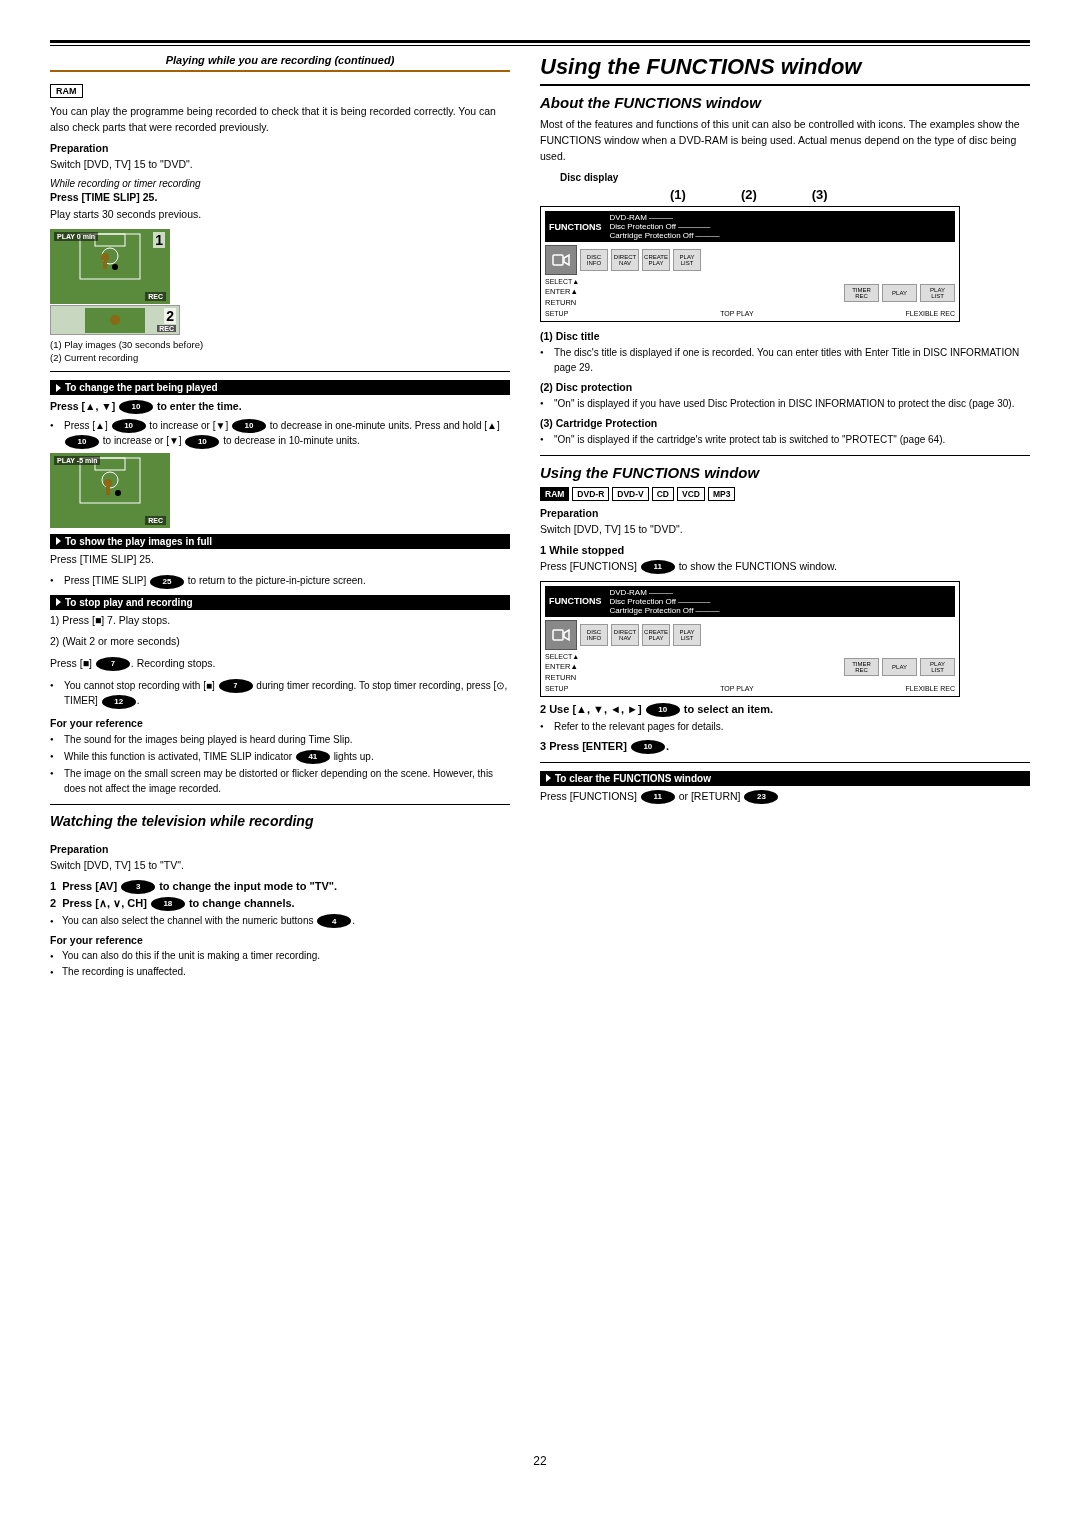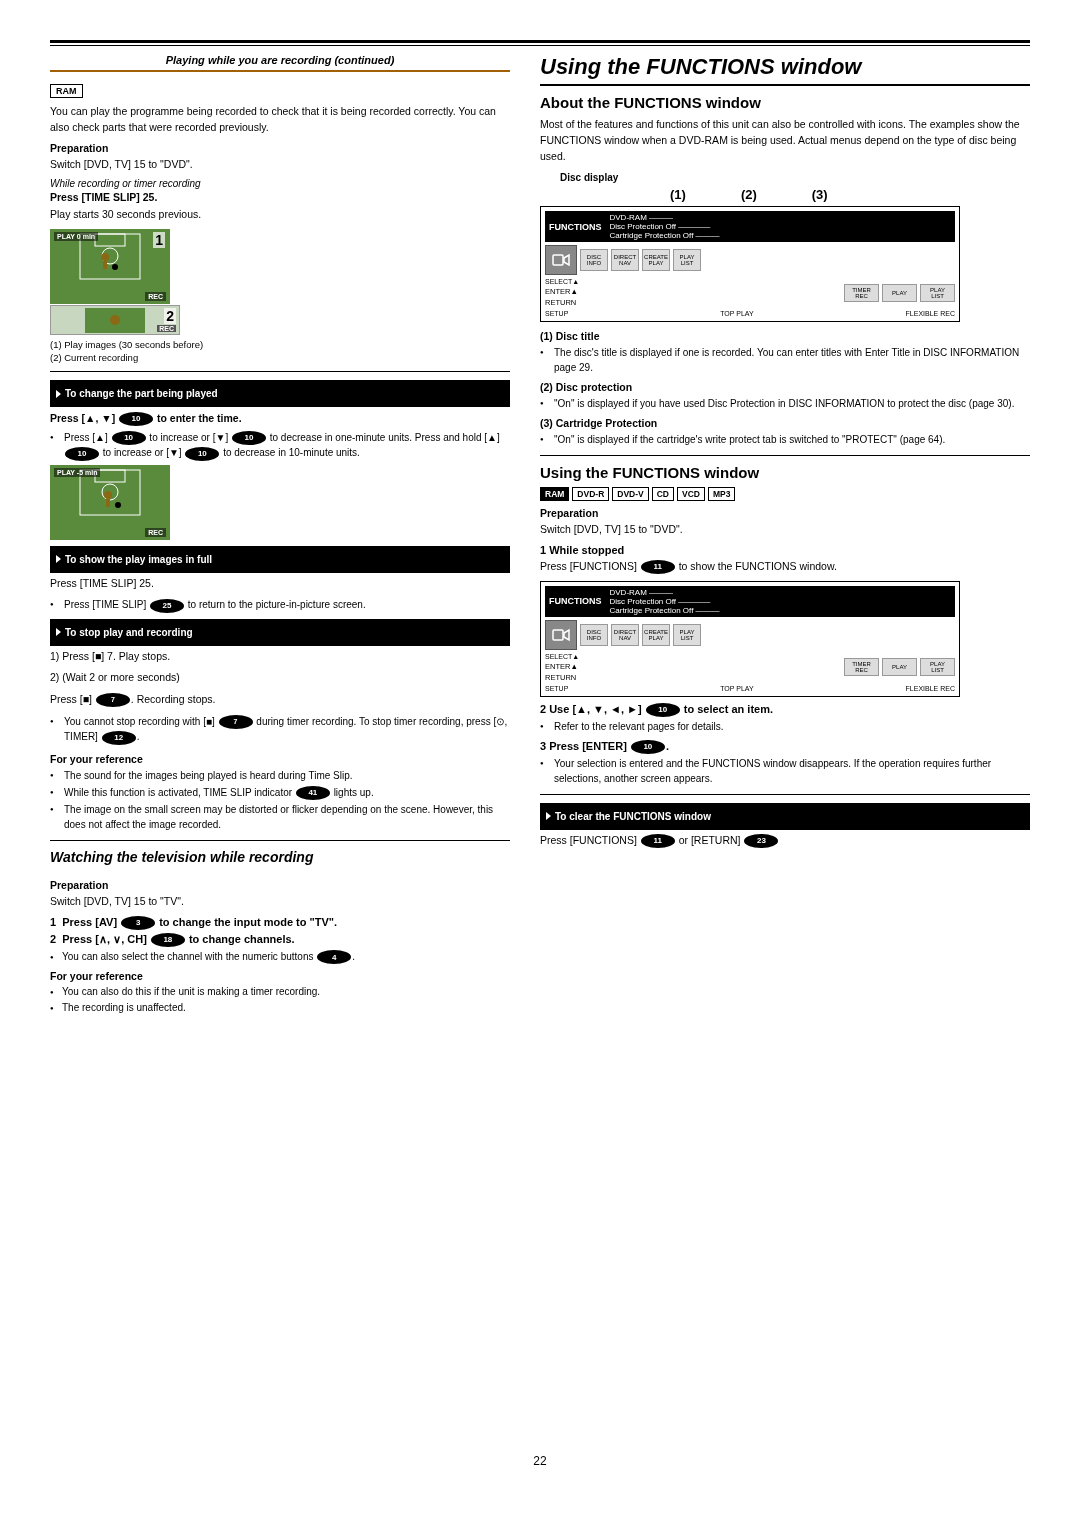--- a/index.html
+++ b/index.html
@@ -106,21 +106,21 @@
       margin-bottom: 4px;
     }
     .image-caption {
       font-size: 9.5px;
       margin-bottom: 2px;
     }
     
     .black-section-header {
       background: #000;
       color: #fff;
-      padding: 8px 6px;
+      padding: 2px 6px;
       font-size: 10px;
       font-weight: bold;
       margin: 6px 0 3px 0;
       display: flex;
       align-items: center;
       gap: 4px;
     }
     .black-section-header .triangle {
       width: 0;
       height: 0;
@@ -155,20 +155,21 @@
       margin-top: 8px;
     }
     
     .page-number {
       text-align: center;
       font-size: 12px;
       margin-top: 20px;
     }
     
     .right-section-title {
+      font-style: italic;
       font-size: 15px;
       font-weight: bold;
       margin-bottom: 6px;
     }
     
     .disc-display-container {
       margin: 8px 0;
     }
     .disc-display-label {
       font-weight: bold;
@@ -654,21 +655,20 @@
         </div>
 
         <div class="step-number">
           <b>2  Use [▲, ▼, ◄, ►] <span class="circle-num">10</span> to select an item.</b>
         </div>
         <div class="indent-bullet">Refer to the relevant pages for details.</div>
 
         <div class="step-number">
           <b>3  Press [ENTER] <span class="circle-num">10</span>.</b>
         </div>
-        <div class="indent-bullet">Your selection is entered and the FUNCTIONS window disappears. If the operation requires further selections, another screen appears.</div>
 
         <div class="divider"></div>
 
         <div>
           <div class="black-section-header">
             <span class="triangle"></span>
             <span>To clear the FUNCTIONS window</span>
           </div>
           <div class="body-text">
             Press [FUNCTIONS] <span class="circle-num">11</span> or [RETURN] <span class="circle-num">23</span>

